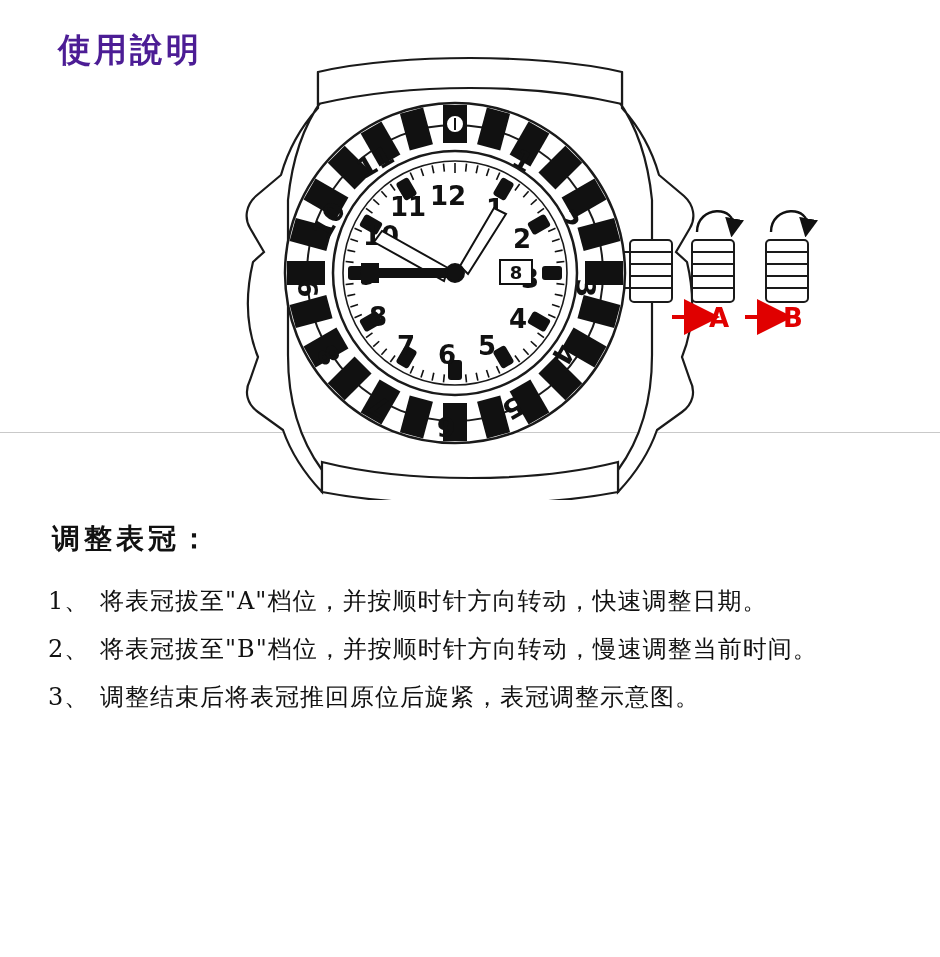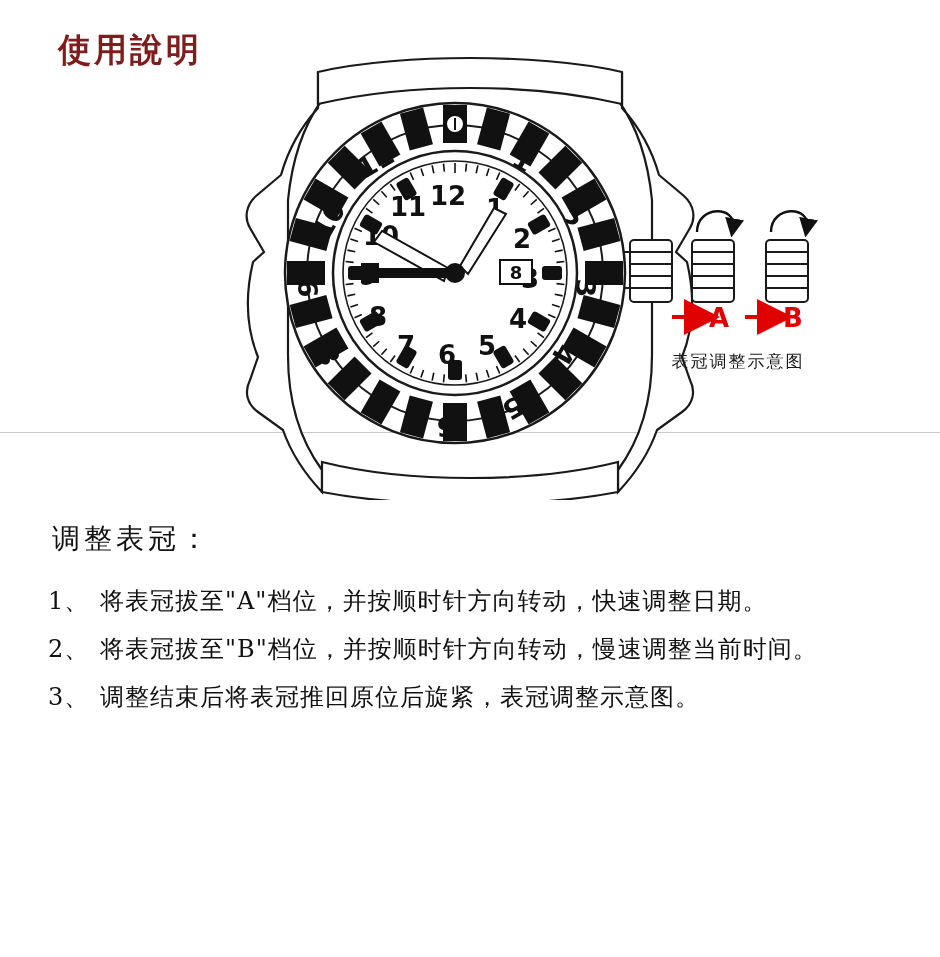--- a/index.html
+++ b/index.html
@@ -17,21 +17,21 @@
   }
 
   
   .title-badge {
     position: absolute;
     left: 58px;
     top: 28px;
     font-family: "DejaVu Serif", "Liberation Serif", serif;
     font-size: 33px;
     font-weight: 700;
-    color: #7f1d1d;
+    color: #4c1d95;
     letter-spacing: 3px;
     white-space: nowrap;
   }
 
   
   .illustration {
     position: absolute;
     left: 0;
     top: 0;
     width: 940px;
@@ -70,21 +70,21 @@
   .body-text {
     position: absolute;
     left: 0;
     top: 500px;
     width: 940px;
   }
   .heading {
     margin: 20px 0 1px 52px;
     font-family: "DejaVu Serif", "Liberation Serif", serif;
     font-size: 28px;
-    font-weight: 400;
+    font-weight: 700;
     letter-spacing: 4px;
     color: #111;
   }
   .para {
     margin: 22px 50px 0 52px;
     font-family: "DejaVu Serif", "Liberation Serif", serif;
     font-size: 25px;
     line-height: 44px;
     letter-spacing: 2px;
     text-indent: 56px;
@@ -509,21 +509,20 @@
       </g>
       <g stroke="#e00000" stroke-width="4" fill="none">
         <line x1="745" y1="317" x2="773" y2="317" marker-end="url(#arrowRed)"></line>
       </g>
     </g>
   </svg>
 
   <div class="crown-letter a">A</div>
   <div class="crown-letter b">B</div>
 
-  <div class="crown-caption">表冠调整示意图</div>
 </div>
 
 <div class="body-text">
   <div class="heading">调整表冠：</div>
 
 
   <ol class="list">
     <li>
       <span class="num">1、</span>
       <span class="txt">将表冠拔至"A"档位，并按顺时针方向转动，快速调整日期。</span>

